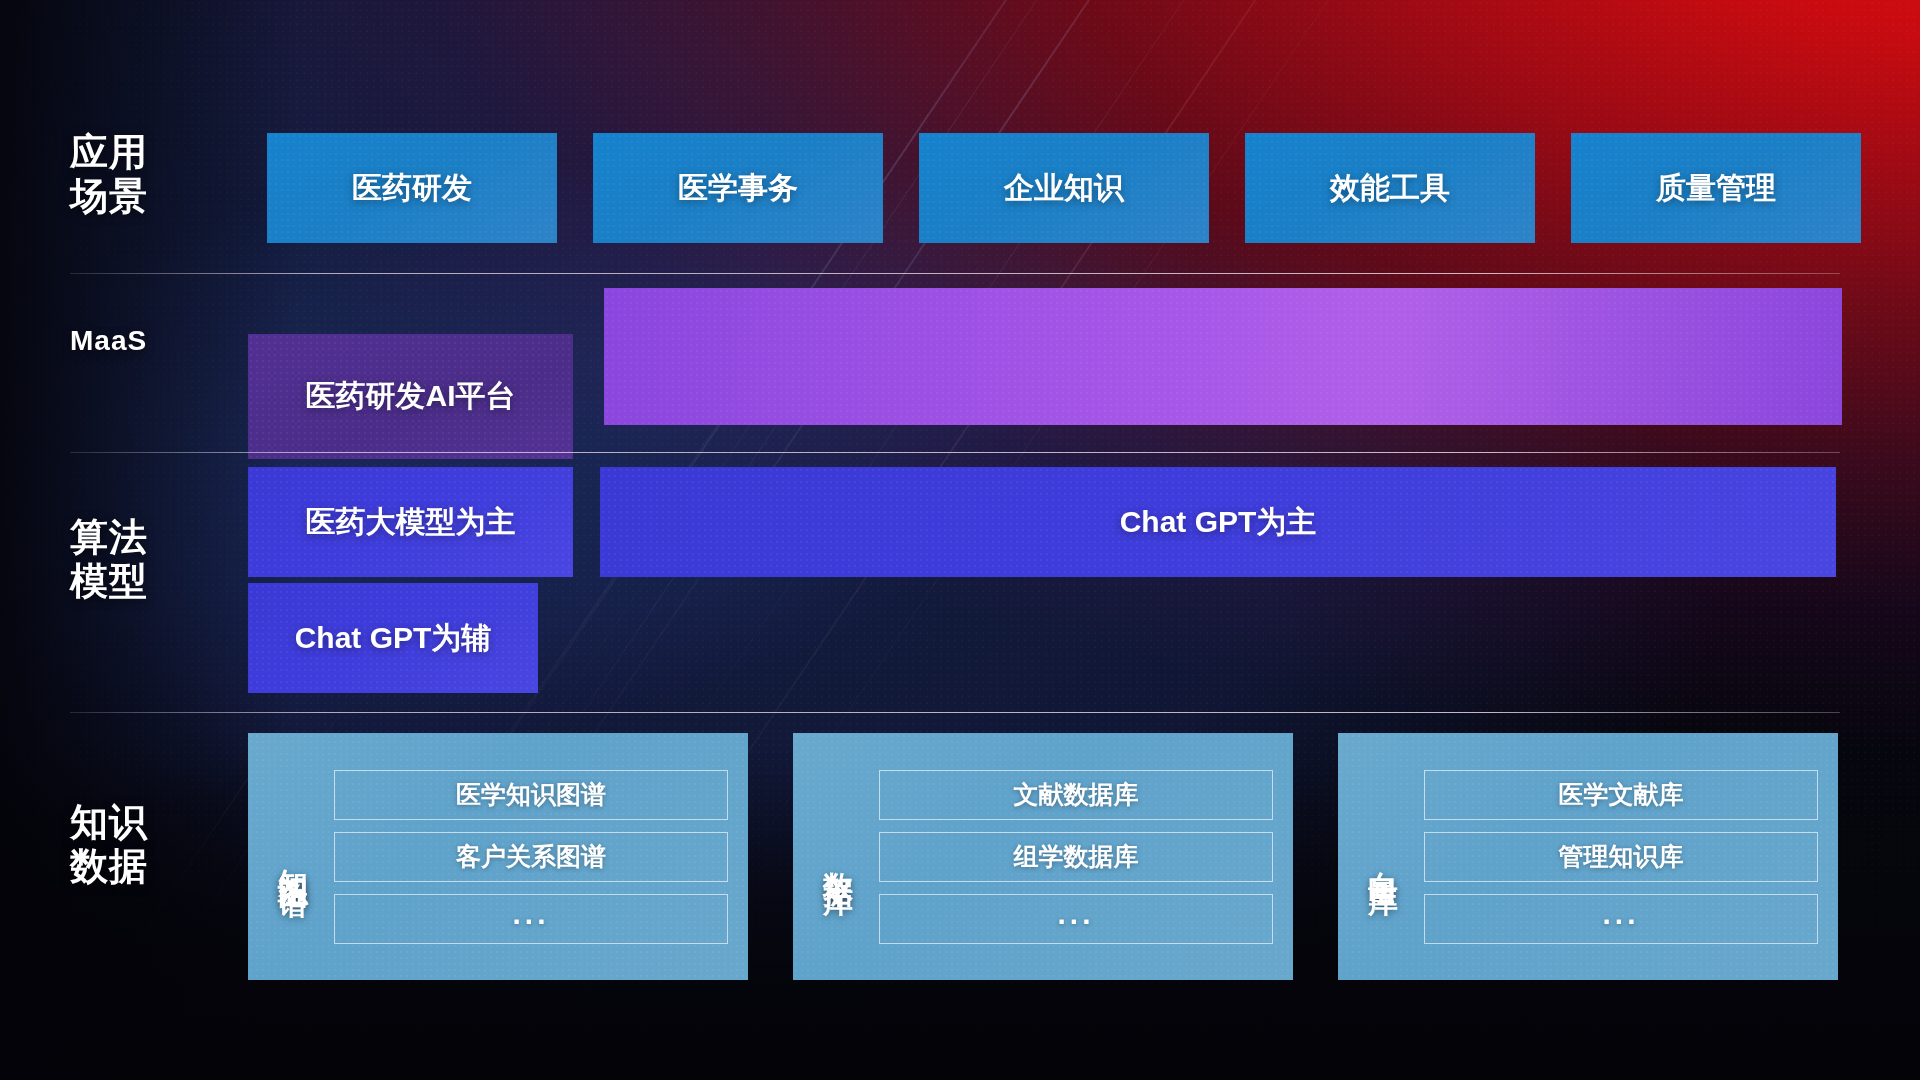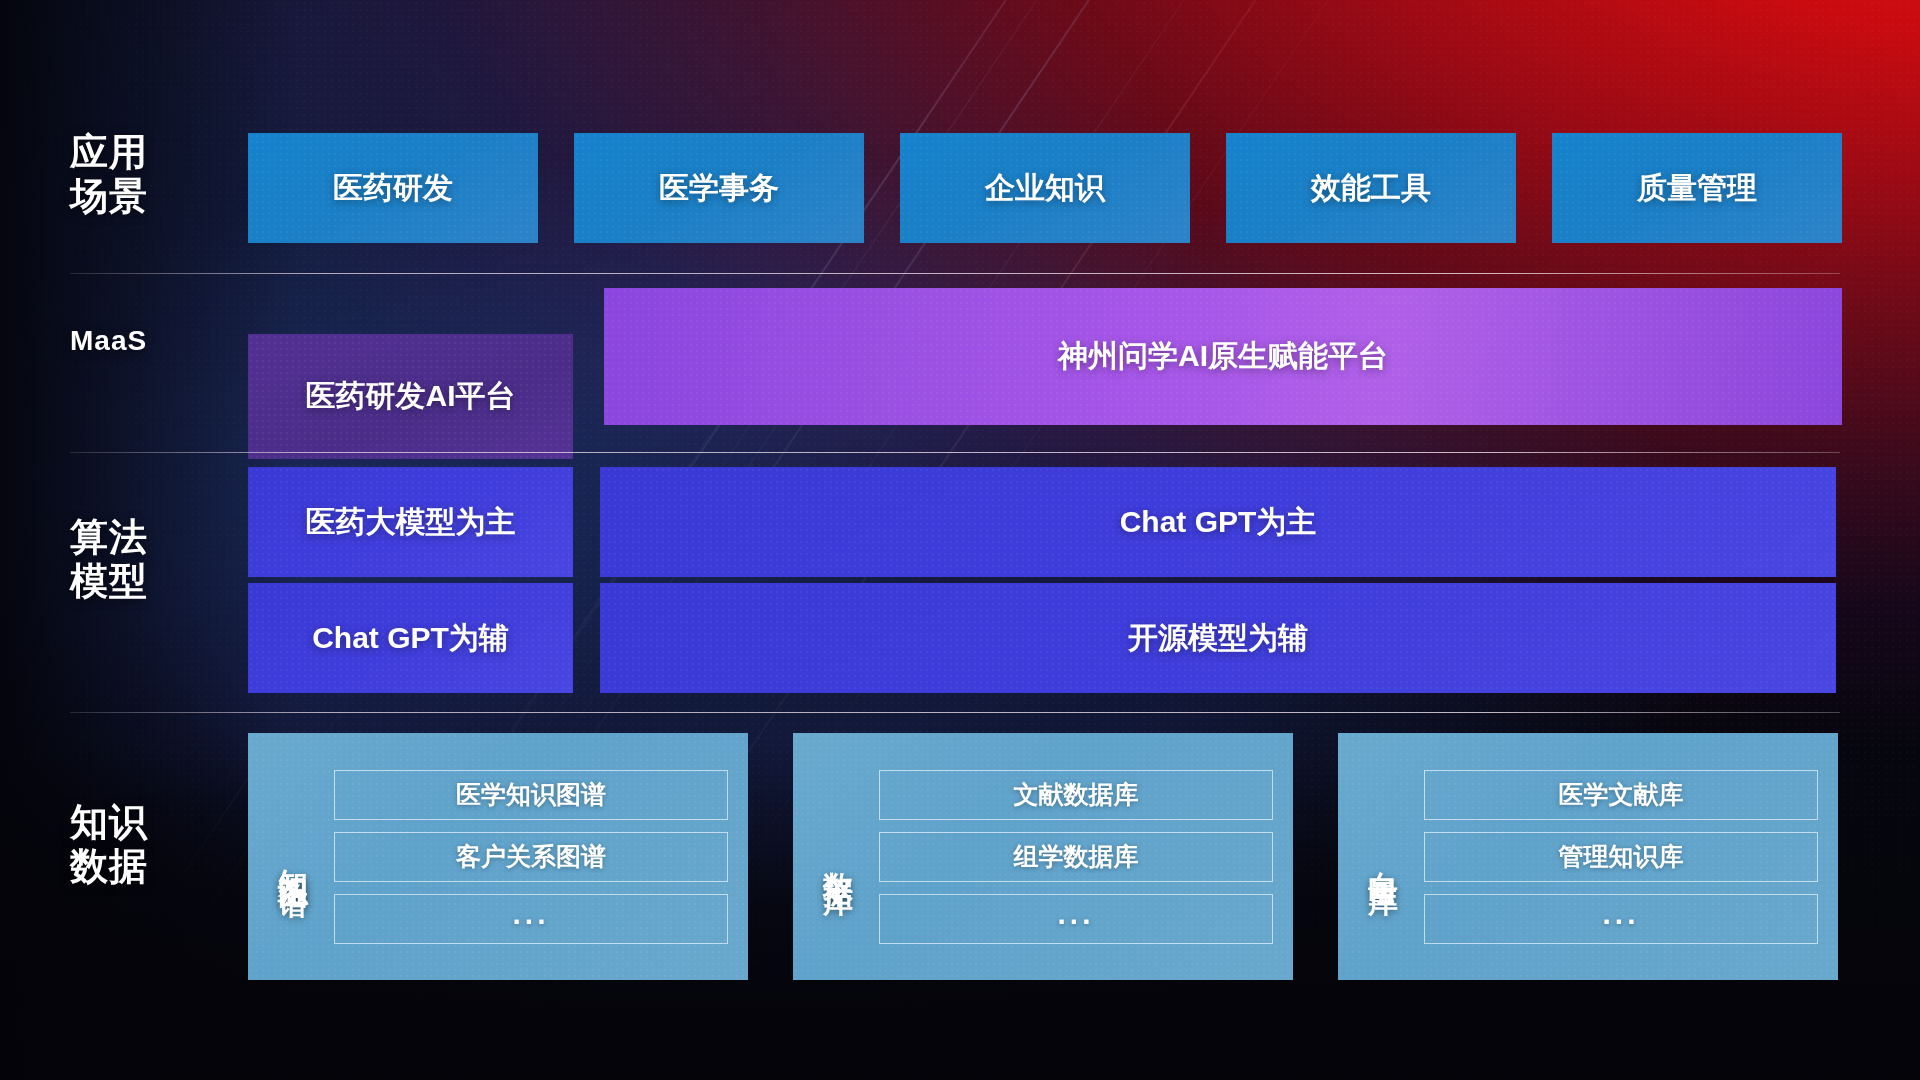--- a/index.html
+++ b/index.html
@@ -83,20 +83,21 @@
     position:absolute;inset:0;
     background-image:radial-gradient(rgba(255,255,255,.10) 1px, transparent 1px);
     background-size:6px 6px;opacity:.5;pointer-events:none;
   }
   .card span.lbl{position:relative;z-index:2;}
 
   
   .app-card{
     background:linear-gradient(152deg,#1682cd 0%,#1a7fc6 45%,#2e83c8 100%);
     font-size:30px;
+    margin-left:19px;
   }
   
   .maas-left{background:linear-gradient(160deg,#523093 0%,#4b2d89 60%,#543295 100%);font-size:30px;}
   .maas-right{
     background:linear-gradient(95deg,#8a46de 0%,#9a4fe3 22%,#a757e8 46%,#b060e8 64%,#9a51e0 84%,#8b46dc 100%);
     font-size:30px;
   }
   
   .algo{background:linear-gradient(150deg,#3b39d6 0%,#3f3ddb 50%,#4946e2 100%);font-size:30px;text-align:right;}
 
@@ -199,45 +200,40 @@
     <div class="row-label" style="left:70px;top:325px;width:180px;font-size:28px;">
       <div>MaaS</div>
     </div>
 
     <div class="card maas-left" style="left:248px;top:294px;width:325px;height:125px;margin-top:40px;">
       <div class="noise"></div>
       <span class="lbl">医药研发AI平台</span>
     </div>
     <div class="card maas-right" style="left:604px;top:288px;width:1238px;height:137px;">
       <div class="noise"></div>
-      <span class="lbl">神州问学AI原生赋能平台</span>
     </div>
 
     <div class="divider" style="top:452px;"></div>
 
     <div class="row-label" style="left:70px;top:515px;width:180px;font-size:38px;">
       <div>算法</div>
       <div>模型</div>
     </div>
 
     <div class="card algo" style="left:248px;top:467px;width:325px;height:110px;">
       <div class="noise"></div>
       <span class="lbl">医药大模型为主</span>
     </div>
     <div class="card algo" style="left:600px;top:467px;width:1236px;height:110px;">
       <div class="noise"></div>
       <span class="lbl">Chat GPT为主</span>
     </div>
-    <div class="card algo" style="left:248px;top:583px;width:325px;height:110px;">
+    <div class="card algo" style="left:248px;top:583px;width:290px;height:110px;">
       <div class="noise"></div>
       <span class="lbl">Chat GPT为辅</span>
-    </div>
-    <div class="card algo" style="left:600px;top:583px;width:1236px;height:110px;">
-      <div class="noise"></div>
-      <span class="lbl">开源模型为辅</span>
     </div>
 
     <div class="divider" style="top:712px;"></div>
 
     <div class="row-label" style="left:70px;top:800px;width:180px;font-size:38px;">
       <div>知识</div>
       <div>数据</div>
     </div>
 
     <div class="kgroup" style="left:248px;top:733px;width:500px;height:247px;">

